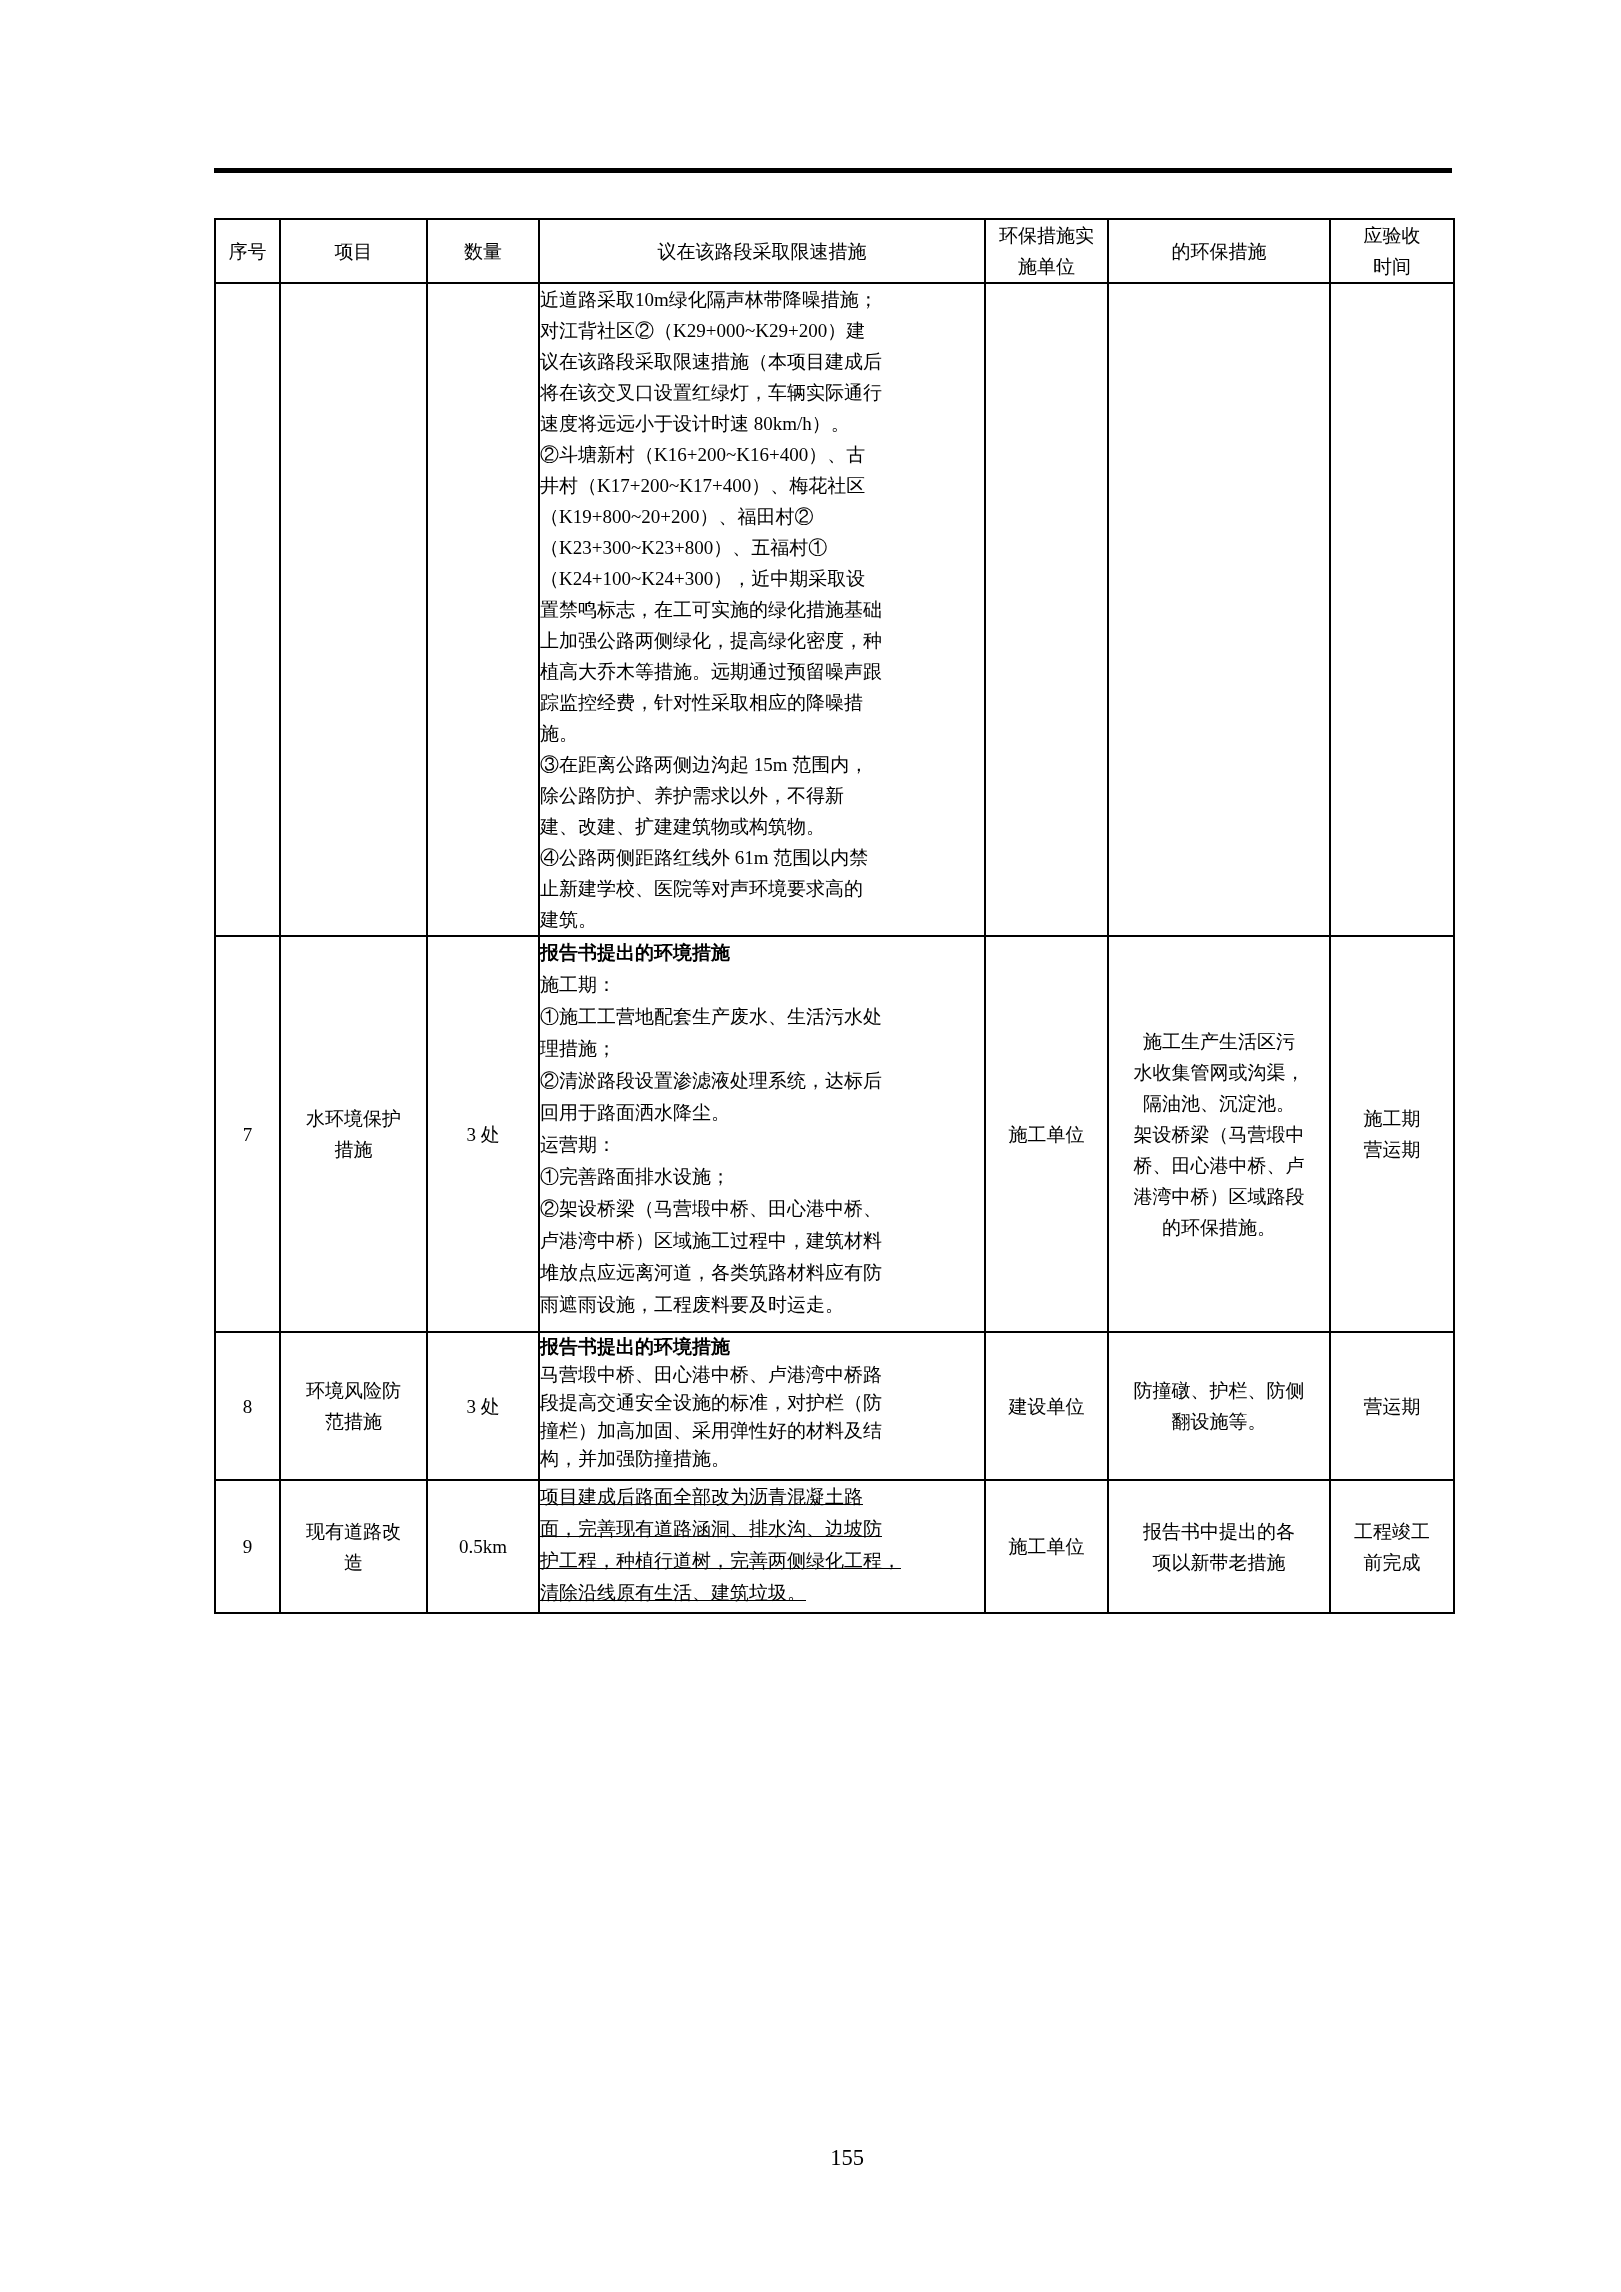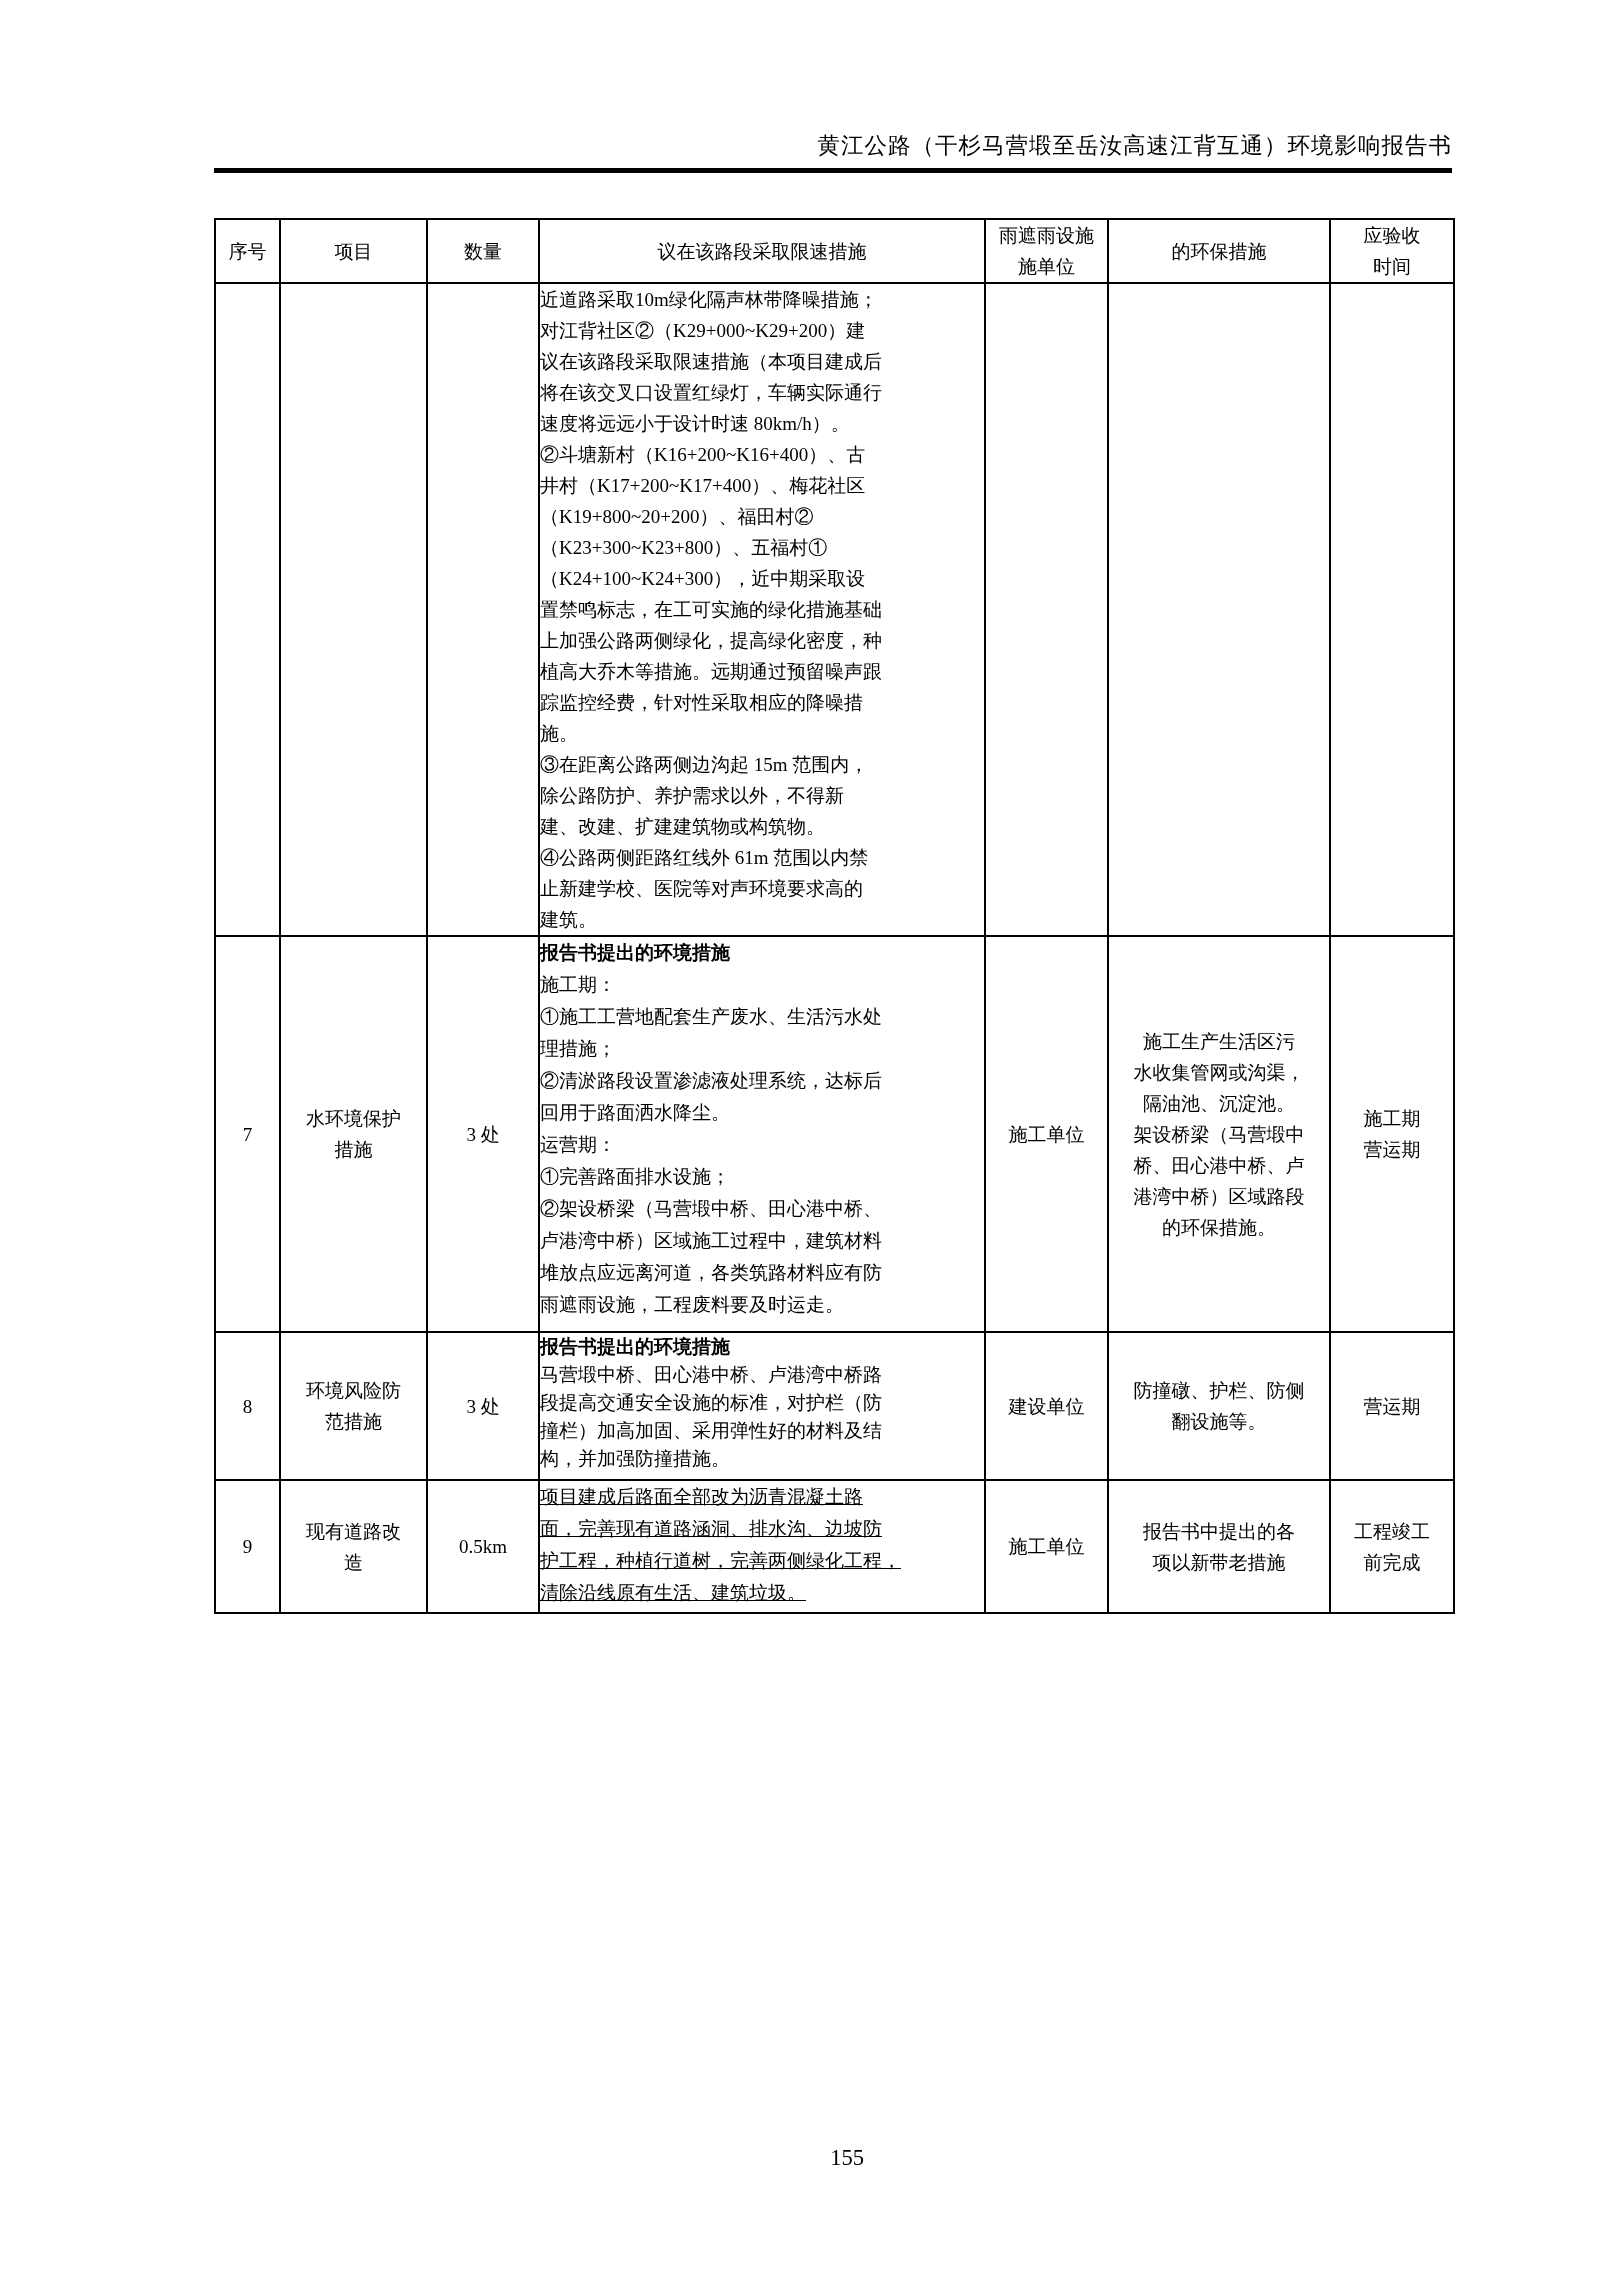--- a/index.html
+++ b/index.html
@@ -62,41 +62,40 @@
     top:2145px; left:228px; width:1238px;
     text-align:center;
     font-size:22.5px;
   }
 </style>
 </head>
 <body>
 
 <div class="page">
 
-  <div class="doc-header">黄江公路（干杉马营塅至岳汝高速江背互通）环境影响报告书</div>
   <div class="header-rule"></div>
 
   <table class="acc">
     <colgroup>
       <col style="width:65px">
       <col style="width:147px">
       <col style="width:112px">
       <col style="width:446px">
       <col style="width:123px">
       <col style="width:222px">
       <col style="width:124px">
     </colgroup>
 
     <tbody>
         <tr style="height:59px">
       <th class="cell-center">序号</th>
       <th class="cell-center">项目</th>
       <th class="cell-center">数量</th>
       <th class="cell-center">议在该路段采取限速措施</th>
-      <th class="cell-center">雨遮雨设施
+      <th class="cell-center">环保措施实
 施单位</th>
       <th class="cell-center">的环保措施</th>
       <th class="cell-center">应验收
 时间</th>
     </tr>
 
     <tr class="r0" style="height:506px">
       <td class="cell-center"></td>
       <td class="cell-center"></td>
       <td class="cell-center"></td>

